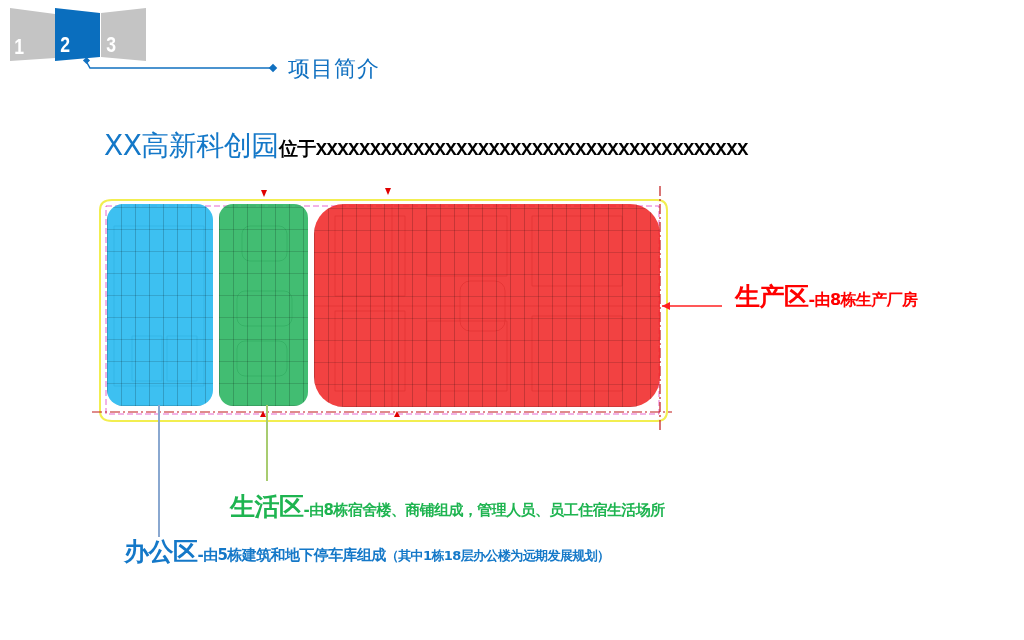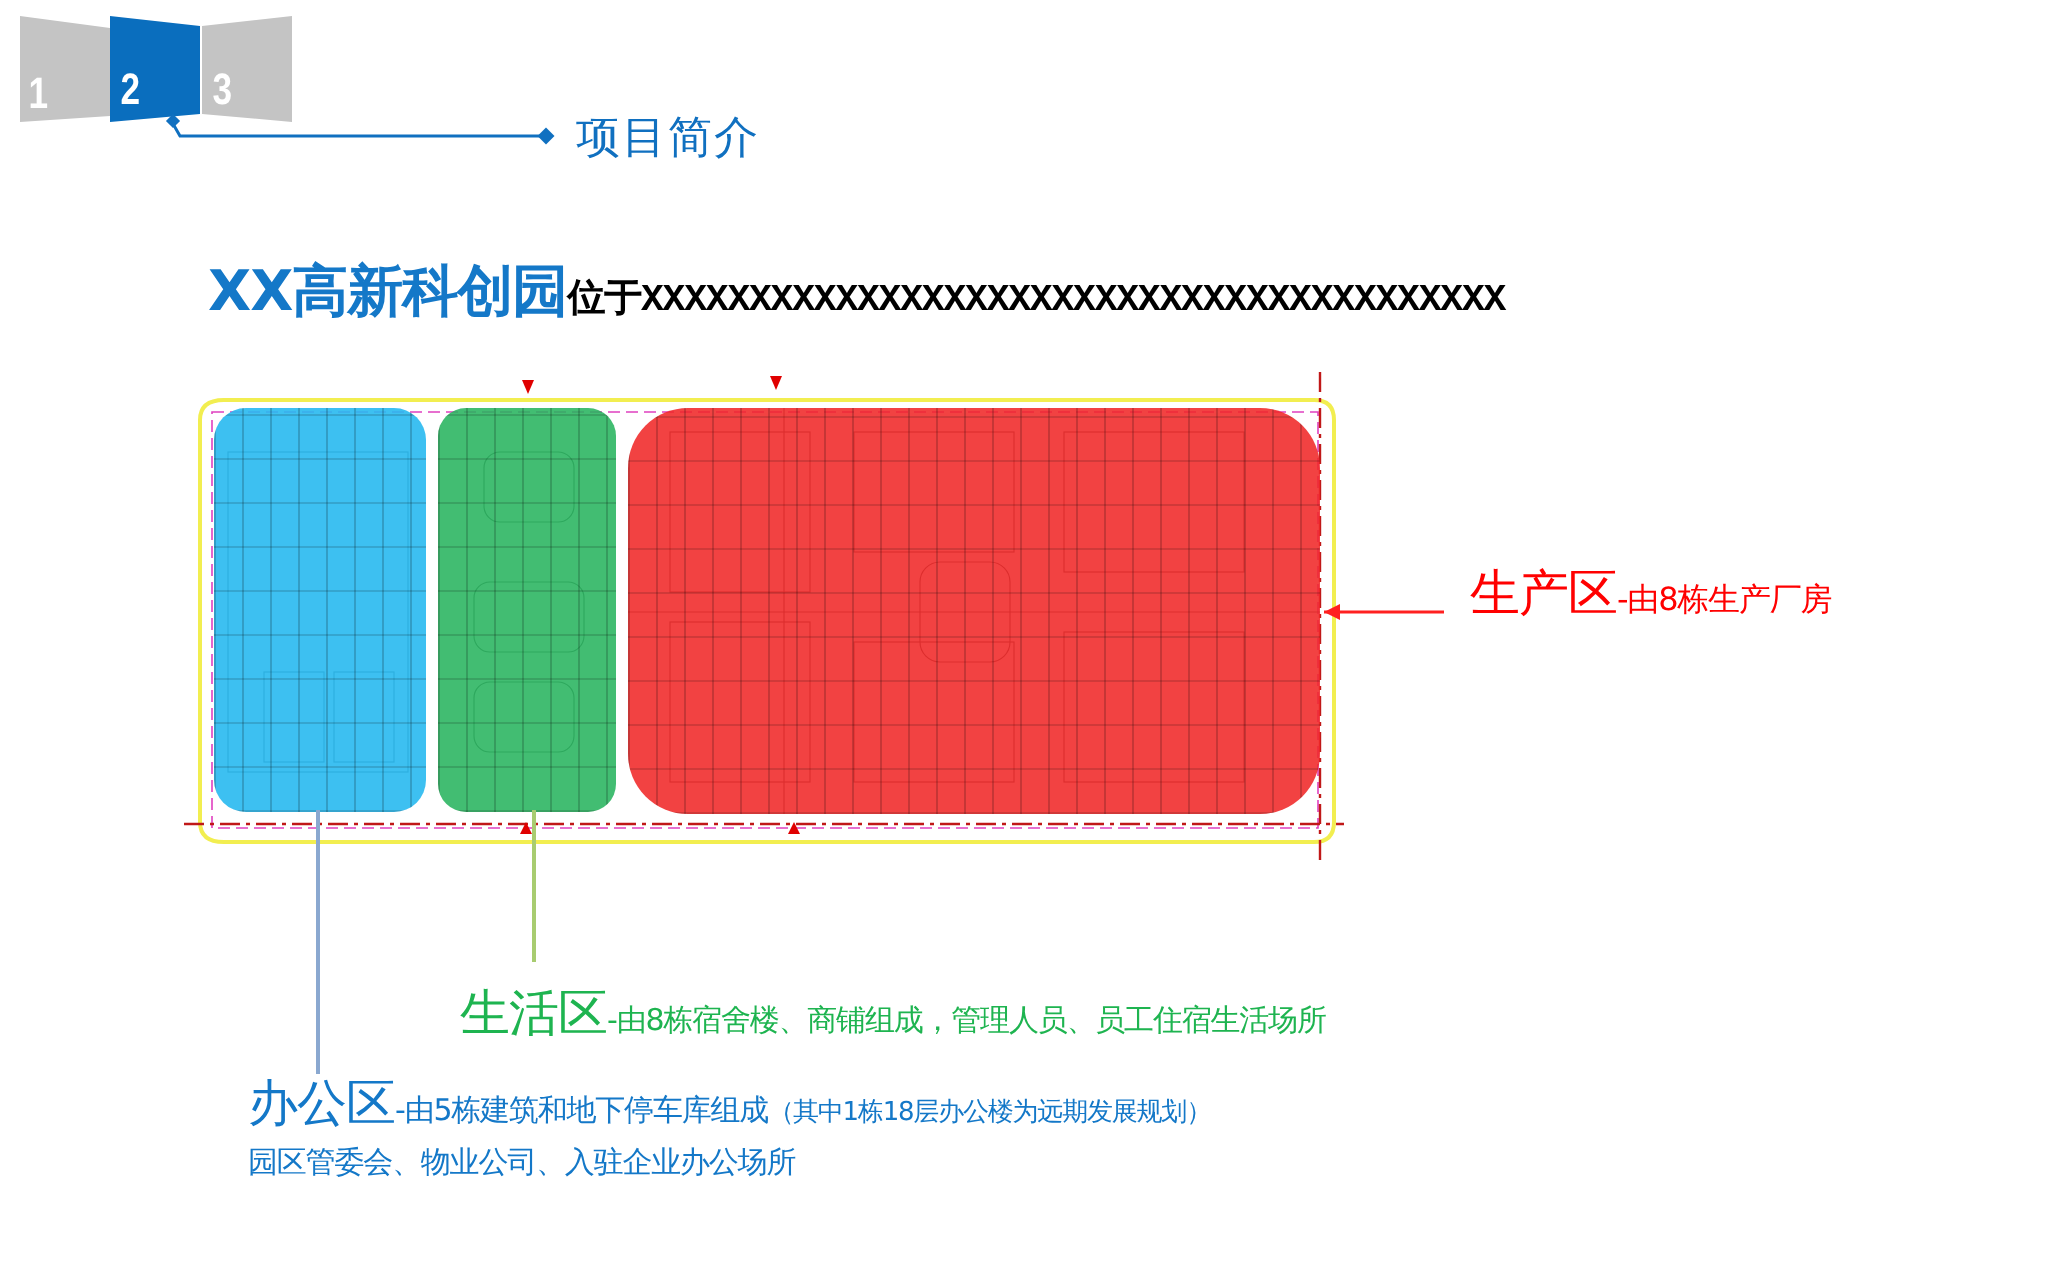--- a/index.html
+++ b/index.html
@@ -19,21 +19,21 @@
     }
     .section-title {
       left: 288px; top: 57px; font-size: 22px; color: #1070c0;
       font-family: Liberation Mono, monospace; line-height: 28px;
       letter-spacing: 1px;
     }
 
     
     .headline { left: 104px; top: 126px; white-space: nowrap; line-height: 40px; }
     .headline .brand {
-      font-size: 28px; font-weight: bold; color: #1478c8;
+      font-size: 28px; font-weight: normal; color: #1478c8;
       font-family: "DejaVu Sans", sans-serif; letter-spacing: -0.5px;
     }
     .headline .loc {
       font-size: 19px; font-weight: bold; color: #000000;
       font-family: Liberation Mono, monospace; letter-spacing: -0.6px;
     }
 
     
     .plan { left: 92px; top: 186px; width: 580px; height: 245px; }
     .zone { position: absolute; border-radius: 18px; overflow: hidden; }
@@ -43,21 +43,21 @@
 
     .grid-lines {
       position: absolute; inset: 0;
       background-image:
         repeating-linear-gradient(90deg, rgba(0,0,0,0.18) 0 1px, transparent 1px 14px),
         repeating-linear-gradient(0deg, rgba(0,0,0,0.14) 0 1px, transparent 1px 22px);
       mix-blend-mode: multiply;
     }
 
     
-    .callout { white-space: nowrap; font-weight: normal; font-family: "DejaVu Sans", sans-serif; }
+    .callout { white-space: nowrap; font-weight: bold; font-family: "DejaVu Sans", sans-serif; }
     .callout .big { font-size: 25px; letter-spacing: -0.5px; }
     .callout .small { font-size: 15px; letter-spacing: -0.6px; }
 
     .prod { left: 735px; top: 284px; color: #ff0000; line-height: 26px; }
     .prod .small { font-size: 16px; }
     .living { left: 230px; top: 490px; color: #1eb450; text-align: right; }
     .office { left: 124px; top: 540px; color: #1478c8; line-height: 24px; }
     .office .paren { font-size: 13px; }
   </style>
 </head>
@@ -135,14 +135,13 @@
 <div class="abs callout prod">
   <div><span class="big">生产区</span><span class="small">-由8栋生产厂房</span></div>
 </div>
 
 <div class="abs callout living">
   <span class="big">生活区</span><span class="small">-由8栋宿舍楼、商铺组成，管理人员、员工住宿生活场所</span>
 </div>
 
 <div class="abs callout office">
   <div><span class="big">办公区</span><span class="small">-由5栋建筑和地下停车库组成</span><span class="small paren">（其中1栋18层办公楼为远期发展规划）</span></div>
-  <div class="small">园区管委会、物业公司、入驻企业办公场所</div>
 </div>
 
 </body></html>

